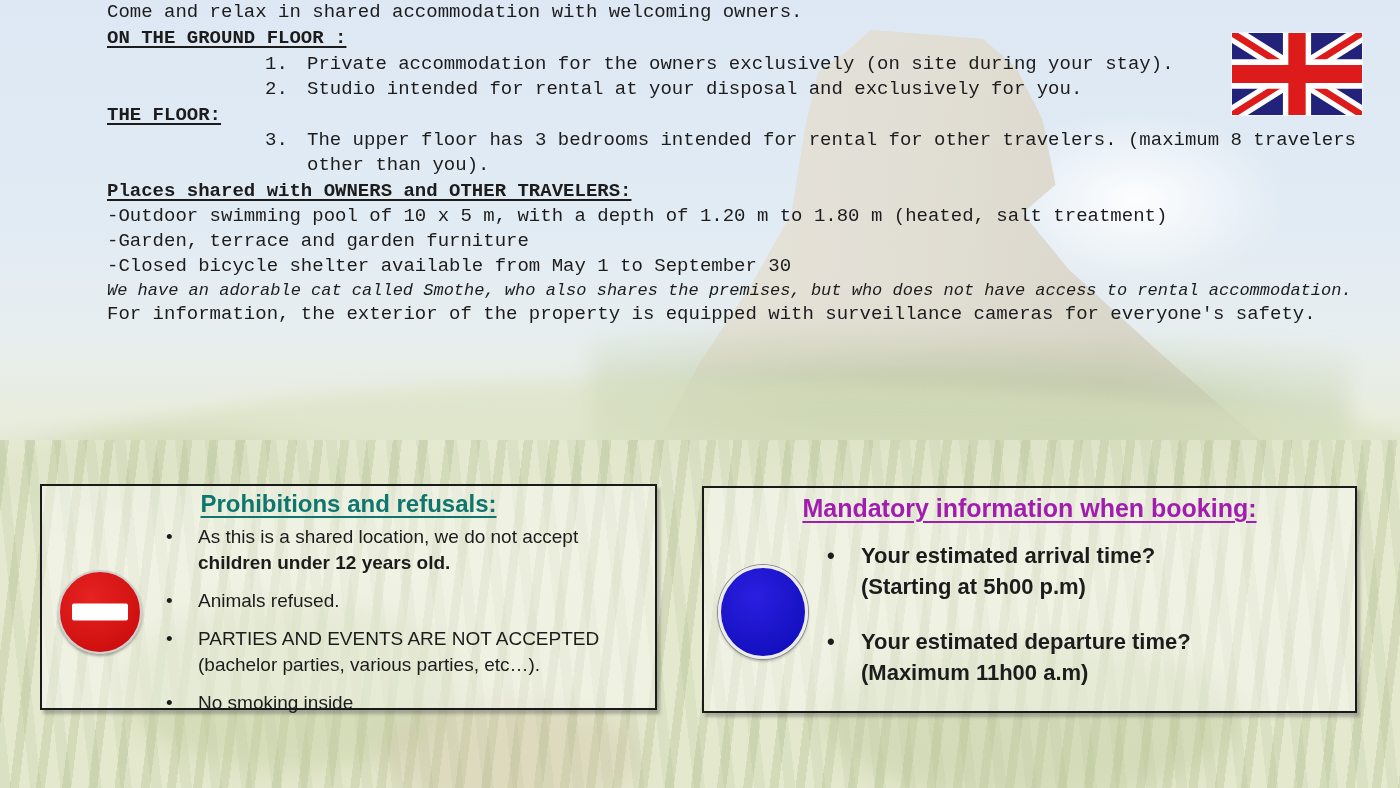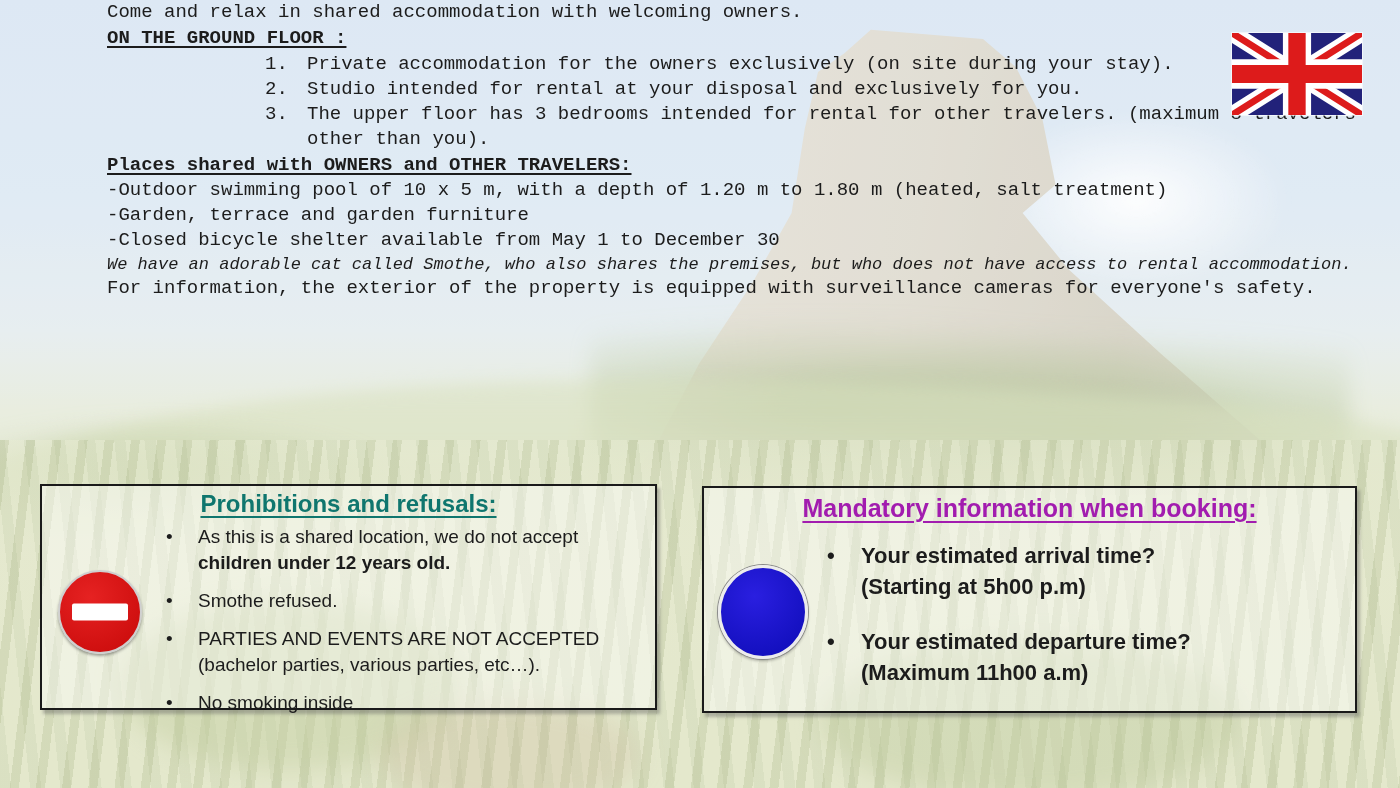--- a/index.html
+++ b/index.html
@@ -128,46 +128,47 @@
   <p class="heading h-ground">ON THE GROUND FLOOR :</p>
   <div class="oli first">
     <span class="num">1.</span>
     <span>Private accommodation for the owners exclusively (on site during your stay).</span>
   </div>
   <div class="oli">
     <span class="num">2.</span>
     <span>Studio intended for rental at your disposal and exclusively for you.</span>
   </div>
 
+  <p class="heading h-floor">THE FLOOR:</p>
   <div class="oli">
     <span class="num">3.</span>
     <span>The upper floor has 3 bedrooms intended for rental for other travelers. (maximum 8 travelers other than you).</span>
   </div>
 
   <p class="heading h-shared">Places shared with OWNERS and OTHER TRAVELERS:</p>
   <p>-Outdoor swimming pool of 10 x 5 m, with a depth of 1.20 m to 1.80 m (heated, salt treatment)</p>
   <p>-Garden, terrace and garden furniture</p>
-  <p>-Closed bicycle shelter available from May 1 to December 30</p>
+  <p>-Closed bicycle shelter available from May 1 to September 30</p>
 
   <p class="note-cat">We have an adorable cat called Smothe, who also shares the premises, but who does not have access to rental accommodation.</p>
   <p class="note-info">For information, the exterior of the property is equipped with surveillance cameras for everyone's safety.</p>
 </div>
 
 <div class="pbox box-left">
   <div class="box-title">Prohibitions and refusals:</div>
   <div class="sign-noentry">
       <div class="bar"></div>
     </div>
   <ul>
     <li>
       <div>As this is a shared location, we do not accept</div>
       <div class="bold">children under 12 years old.</div>
     </li>
     <li>
-      <div>Smothe refused.</div>
+      <div>Animals refused.</div>
     </li>
     <li>
       <div>PARTIES AND EVENTS ARE NOT ACCEPTED</div>
       <div>(bachelor parties, various parties, etc…).</div>
     </li>
     <li>
       <div>No smoking inside</div>
     </li>
   </ul>
 </div>

